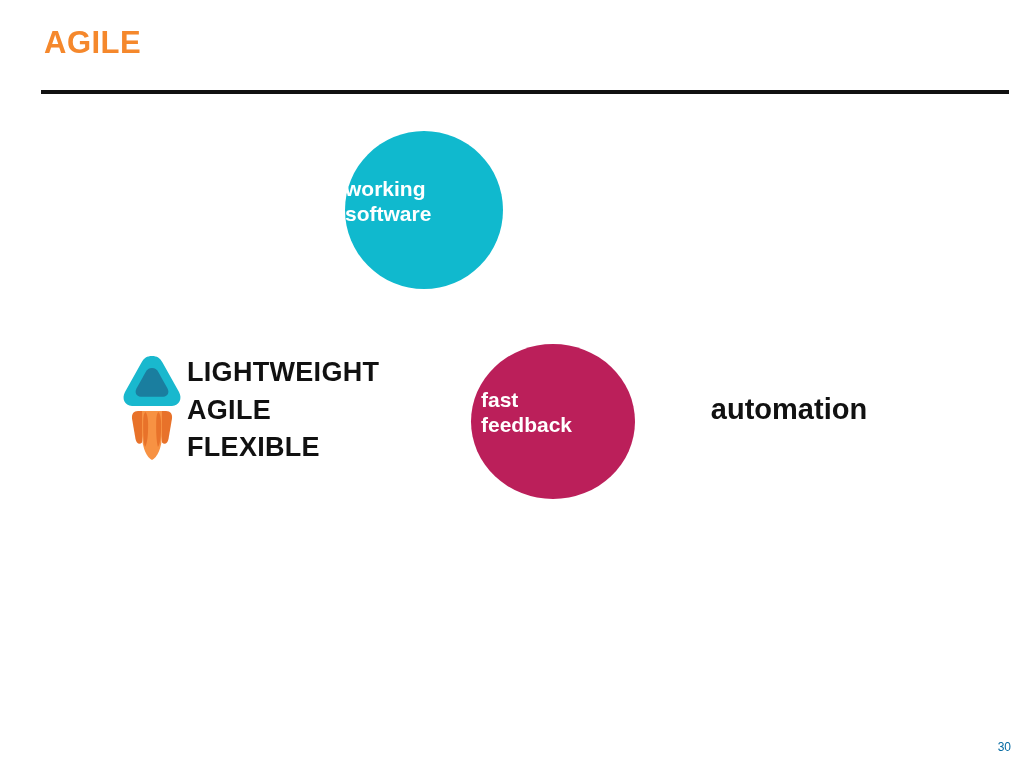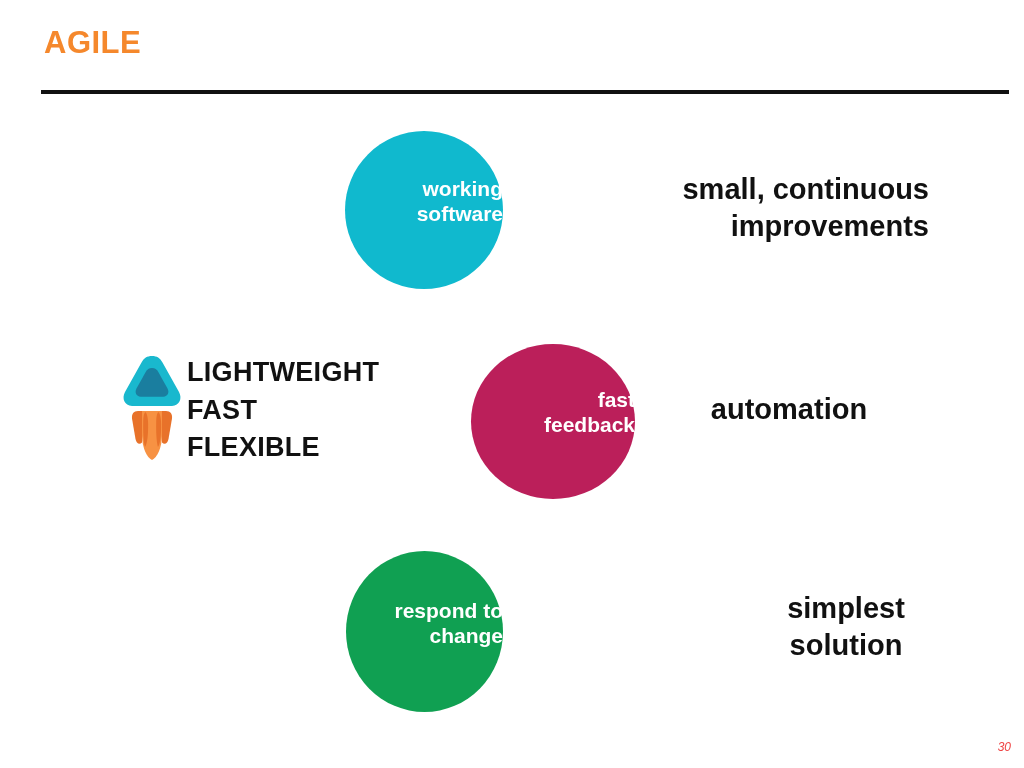--- a/index.html
+++ b/index.html
@@ -42,21 +42,21 @@
 
   
   .bubble {
     position: absolute;
     border-radius: 50%;
     display: flex;
     align-items: center;
     justify-content: center;
     color: #ffffff;
     font-weight: bold;
-    text-align: right;
+    text-align: left;
     line-height: 1.2;
   }
   .bubble .bubble-label {
     display: block;
     width: 100%;
     white-space: pre-line;
   }
 
   #bubble-working-software {
     left: 332px;
@@ -143,65 +143,56 @@
     letter-spacing: 0.3px;
     white-space: pre-line;
   }
 
   
   #page-number {
     position: absolute;
     right: 26px;
     bottom: 14px;
     font-size: 12px;
-    font-style: italic;
-    color: #ef4444;
+    color: #0369a1;
   }
 </style>
 </head>
 <body>
 
 <div id="slide">
 
   <div id="slide-title">AGILE</div>
   <div id="title-rule"></div>
 
   <div class="bubble" id="bubble-working-software">
     <span class="bubble-label">working
 software</span>
   </div>
 
   <div class="bubble" id="bubble-fast-feedback">
     <span class="bubble-label">fast
 feedback</span>
   </div>
 
-  <div class="bubble" id="bubble-respond-to-change">
-    <span class="bubble-label">respond to
-change</span>
-  </div>
 
-  <div class="phrase" id="phrase-small-continuous">small, continuous
-improvements</div>
   <div class="phrase" id="phrase-automation">automation</div>
-  <div class="phrase" id="phrase-simplest-solution">simplest
-solution</div>
 
   <svg id="rocket-icon" viewBox="0 0 70 112">
 
     <path d="M35 4 C40 4 43 6 45.5 10.5 L62 40 C65.5 46.5 62.5 53.5 55 54 L15 54 C7.5 53.5 4.5 46.5 8 40 L24.5 10.5 C27 6 30 4 35 4 Z" fill="#19b8ce"></path>
 
     <path d="M35 16 C38 16 39.8 17.2 41.3 19.9 L50.5 36.5 C52.6 40.4 50.8 44.4 46.3 44.7 L23.7 44.7 C19.2 44.4 17.4 40.4 19.5 36.5 L28.7 19.9 C30.2 17.2 32 16 35 16 Z" fill="#1a7e9f"></path>
 
     <path d="M21 59 C16.5 59 14.5 62 15 66.5 L18.5 87 C19.3 91.5 22.5 93 25 90.5 L25 59 Z" fill="#e8722a"></path>
     <path d="M49 59 C53.5 59 55.5 62 55 66.5 L51.5 87 C50.7 91.5 47.5 93 45 90.5 L45 59 Z" fill="#e8722a"></path>
     <path d="M25 59 L45 59 L45 84 C45 95 40 106 35 108 C30 106 25 95 25 84 Z" fill="#f79243"></path>
     <path d="M28.5 60 C31 63 31.5 70 31 80 C30.6 88 29.5 93 28 95 C26.5 90 26 80 26.2 70 C26.4 64 27 61 28.5 60 Z" fill="#e8722a"></path>
     <path d="M41.5 60 C44 63 44.5 70 44 80 C43.6 88 42.5 93 41 95 C39.5 90 39 80 39.2 70 C39.4 64 40 61 41.5 60 Z" fill="#e8722a"></path>
   </svg>
 
   <div id="feature-list">LIGHTWEIGHT
-FAST
+AGILE
 FLEXIBLE</div>
 
   <div id="page-number">30</div>
 
 </div>
 
 </body></html>

